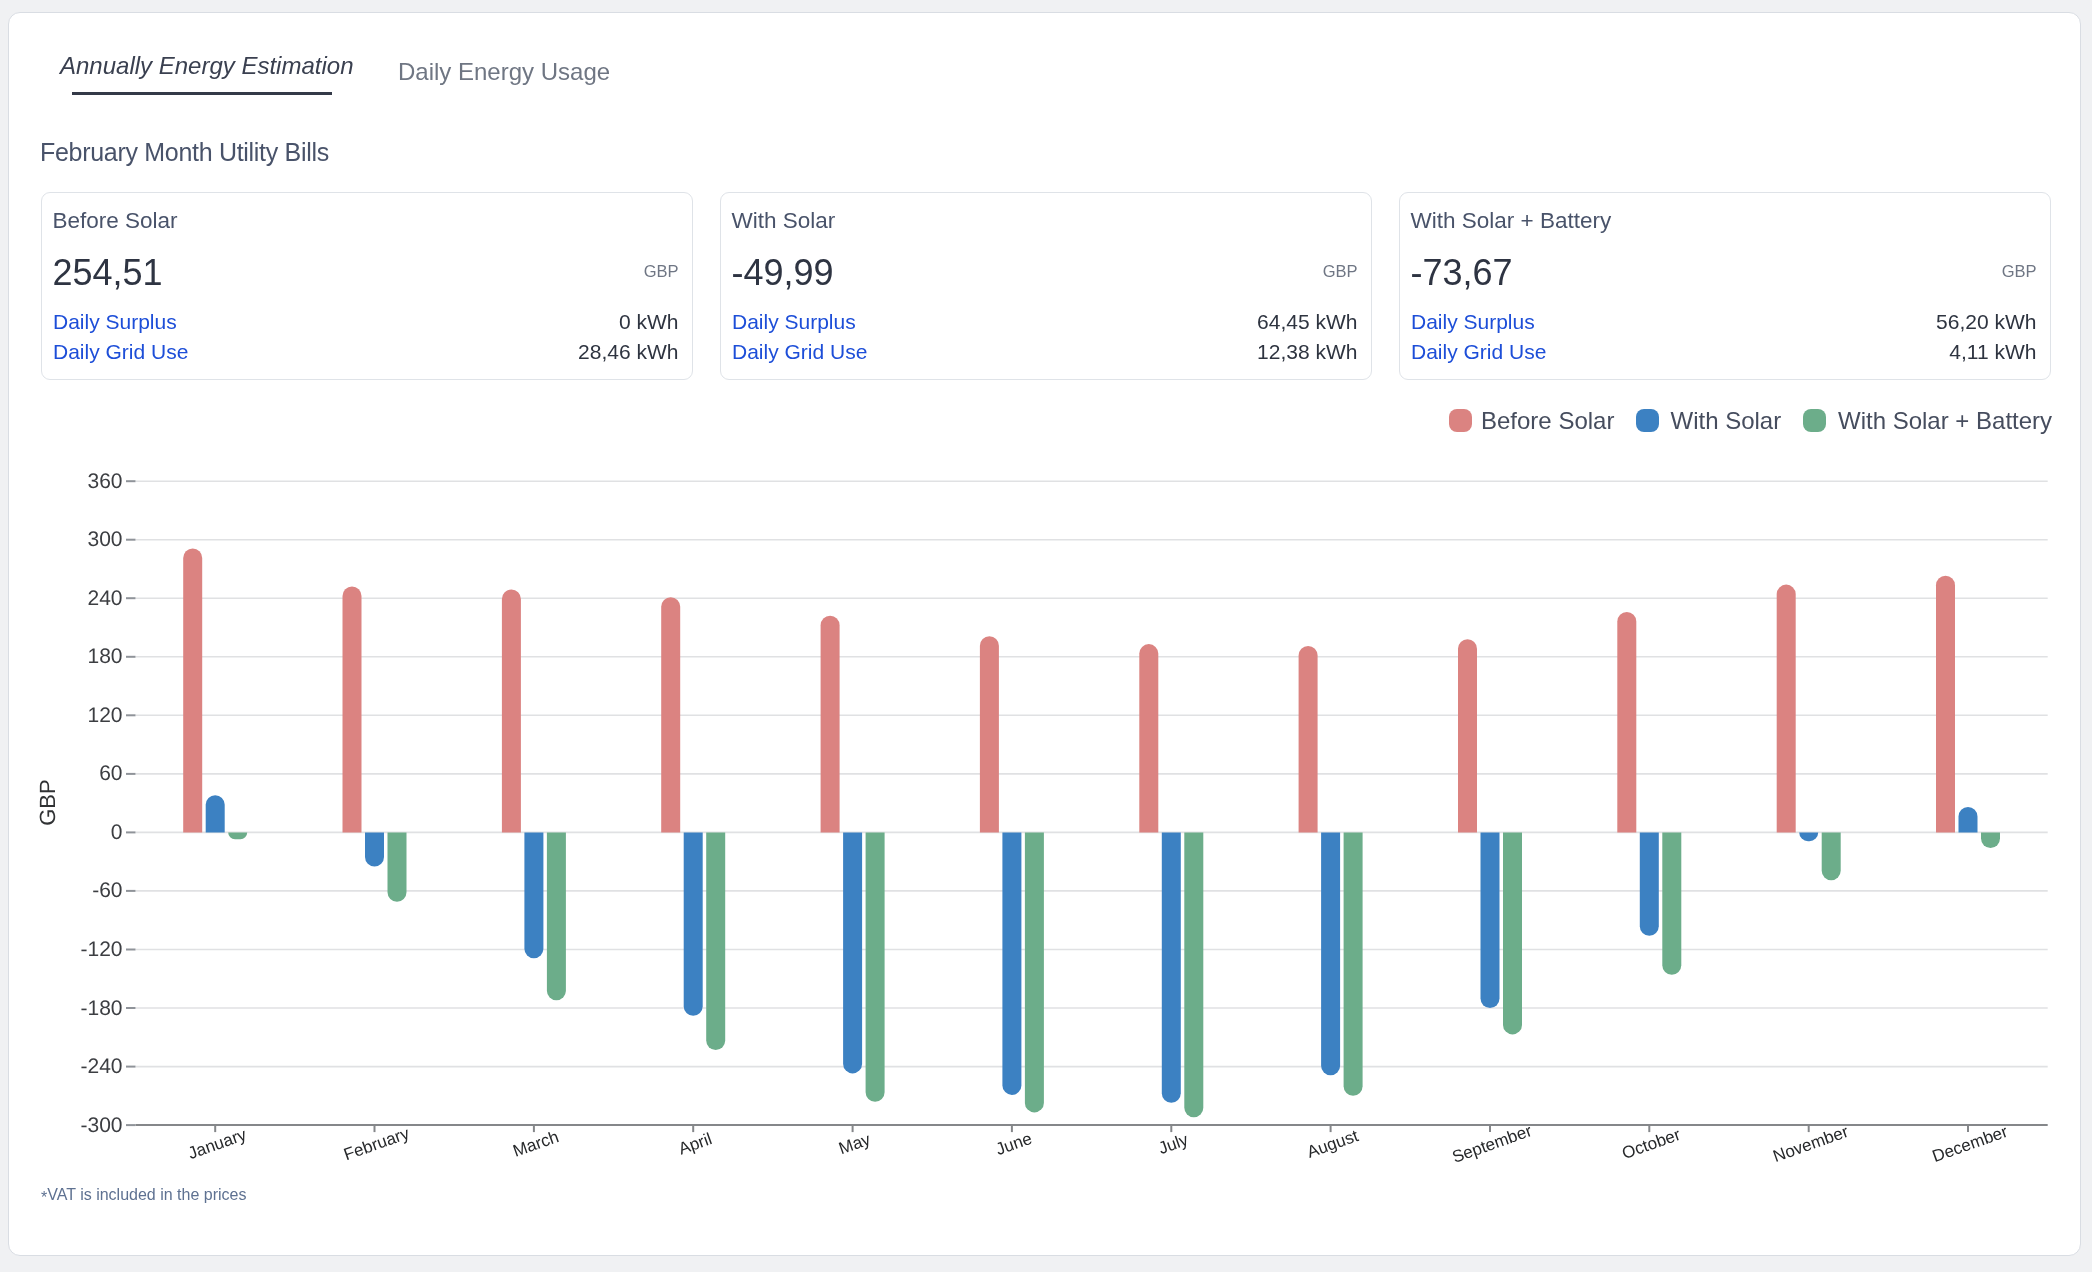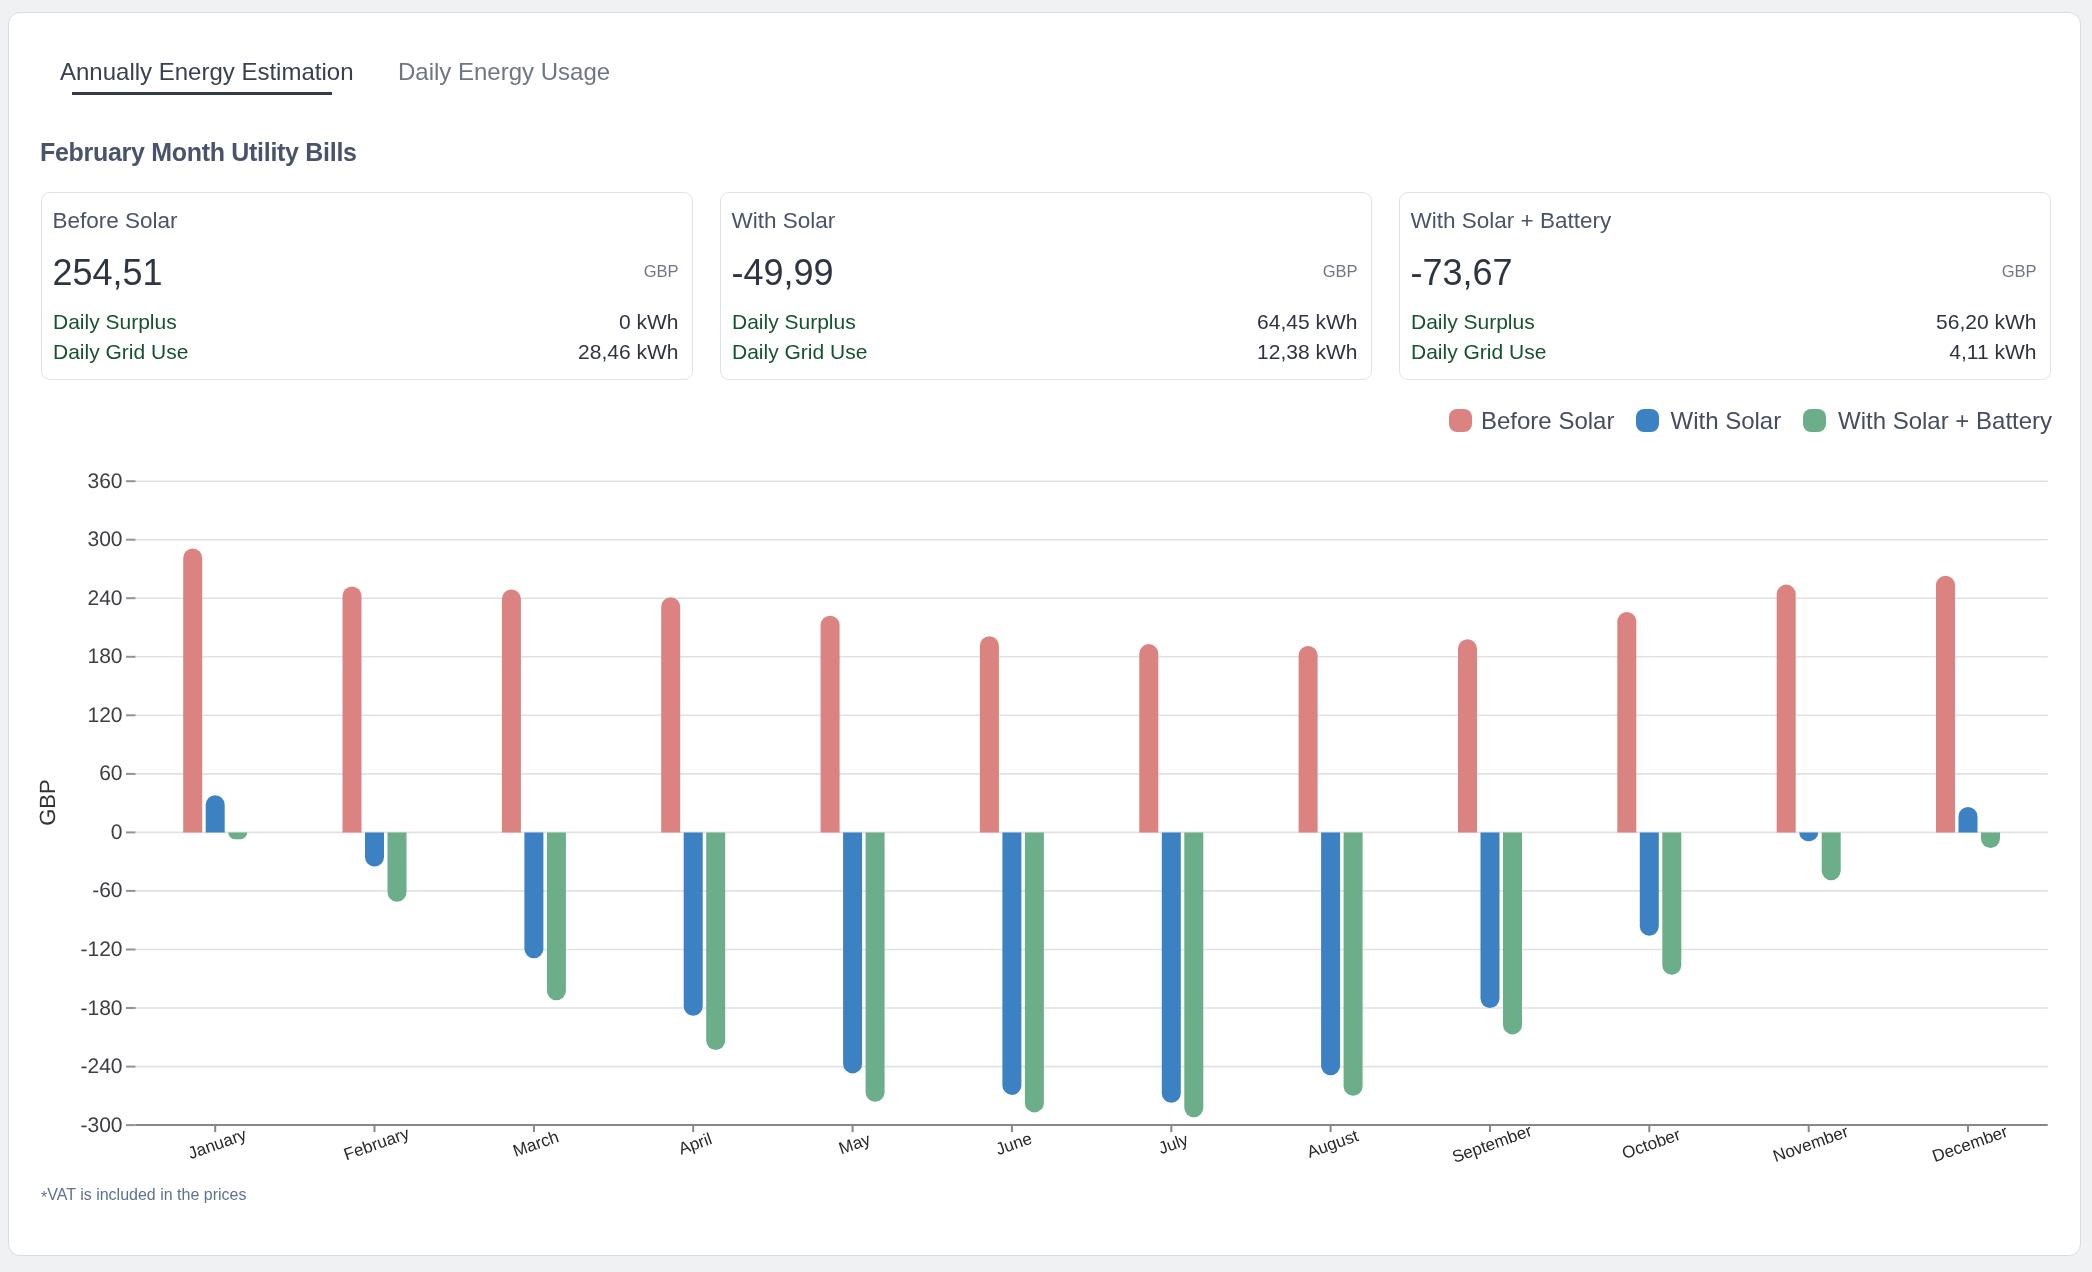--- a/index.html
+++ b/index.html
@@ -1,28 +1,28 @@
 <!DOCTYPE html>
 <html><head><meta charset="utf-8">
 <style>
 * { margin:0; padding:0; box-sizing:border-box; }
 html,body { width:2092px; height:1272px; background:#f0f1f3; font-family:"Liberation Sans", sans-serif; position:relative; }
 #panel { position:absolute; left:8px; top:12px; width:2073px; height:1244px; background:#ffffff;
   border:1.5px solid #d9dde3; border-radius:12px; }
-.tab1 { position:absolute; left:60px; top:58px; font-size:24px; color:#3a4050; }
+.tab1 { position:absolute; left:60px; top:52px; font-size:24px; color:#3a4050;font-style:italic; }
 .tab2 { position:absolute; left:398px; top:58px; font-size:24px; color:#6f7683; }
 .tabline { position:absolute; left:72px; top:92px; width:260px; height:3px; background:#343a48; }
-.h2 { position:absolute; left:40px; top:137.5px; font-size:25px; color:#49536a; font-weight:700; letter-spacing:-0.3px; }
+.h2 { position:absolute; left:40px; top:137.5px; font-size:25px; color:#49536a; font-weight:400; letter-spacing:-0.3px; }
 .card { position:absolute; top:191.5px; width:652px; height:188px; background:#fff;
   border:1.5px solid #dfe3e8; border-radius:9px; }
 .ctitle { position:absolute; left:11px; top:15.8px; font-size:22.5px; color:#49536a; }
 .amount { position:absolute; left:11px; top:59.3px; font-size:36px; font-weight:400; color:#2e3442; }
 .gbp { position:absolute; right:13px; top:69.6px; font-size:16.5px; color:#6f7684; }
 .crow { position:absolute; left:11.5px; right:13px; font-size:21px; }
-.lbl { color:#14532d; }
+.lbl { color:#1d4ed8; }
 .val { position:absolute; right:0; top:0; font-weight:400; color:#2e3440; }
 .legend { position:absolute; left:0; top:406px; width:2092px; height:30px; }
 .litem { position:absolute; top:0; height:30px; }
 .sw { position:absolute; top:2.5px; width:23px; height:23px; border-radius:8px; }
 .ltext { position:absolute; top:1px; font-size:24px; color:#464d5e; white-space:nowrap; }
 .vat { position:absolute; left:41px; top:1186.4px; font-size:16px; color:#5e7191; }
 svg { position:absolute; left:0; top:0; }
 </style></head>
 <body>
 <div id="panel"></div>

